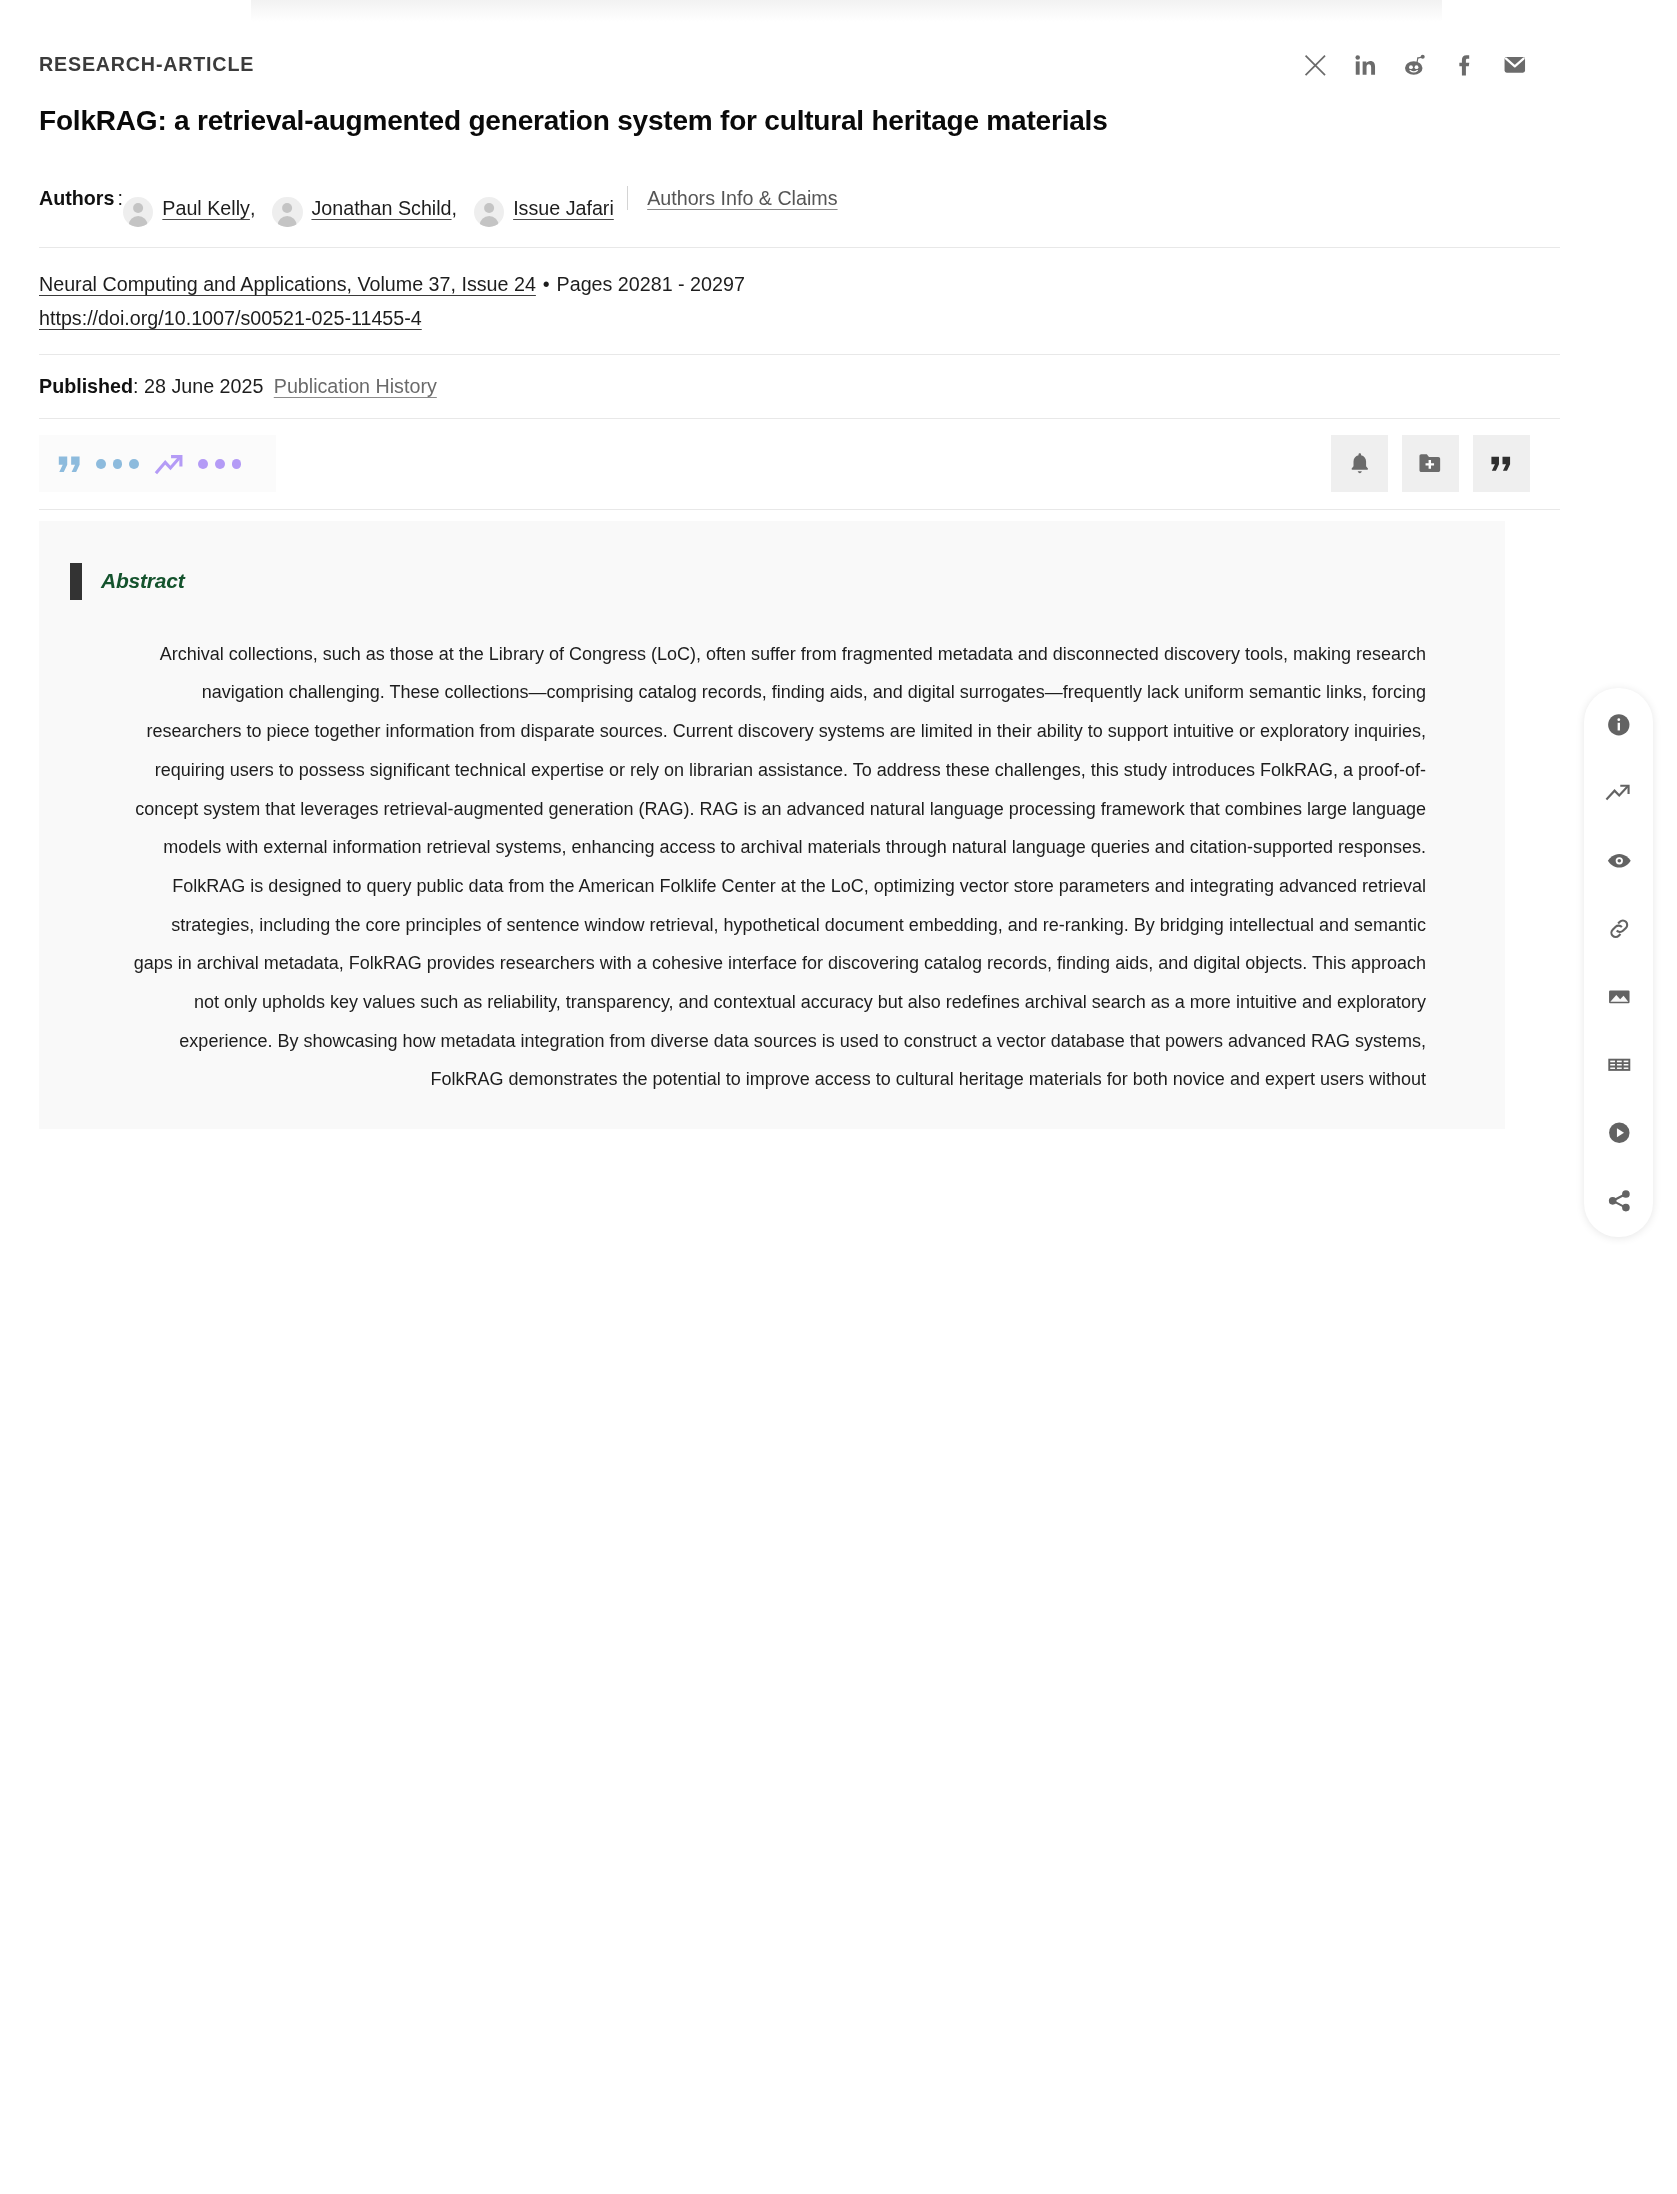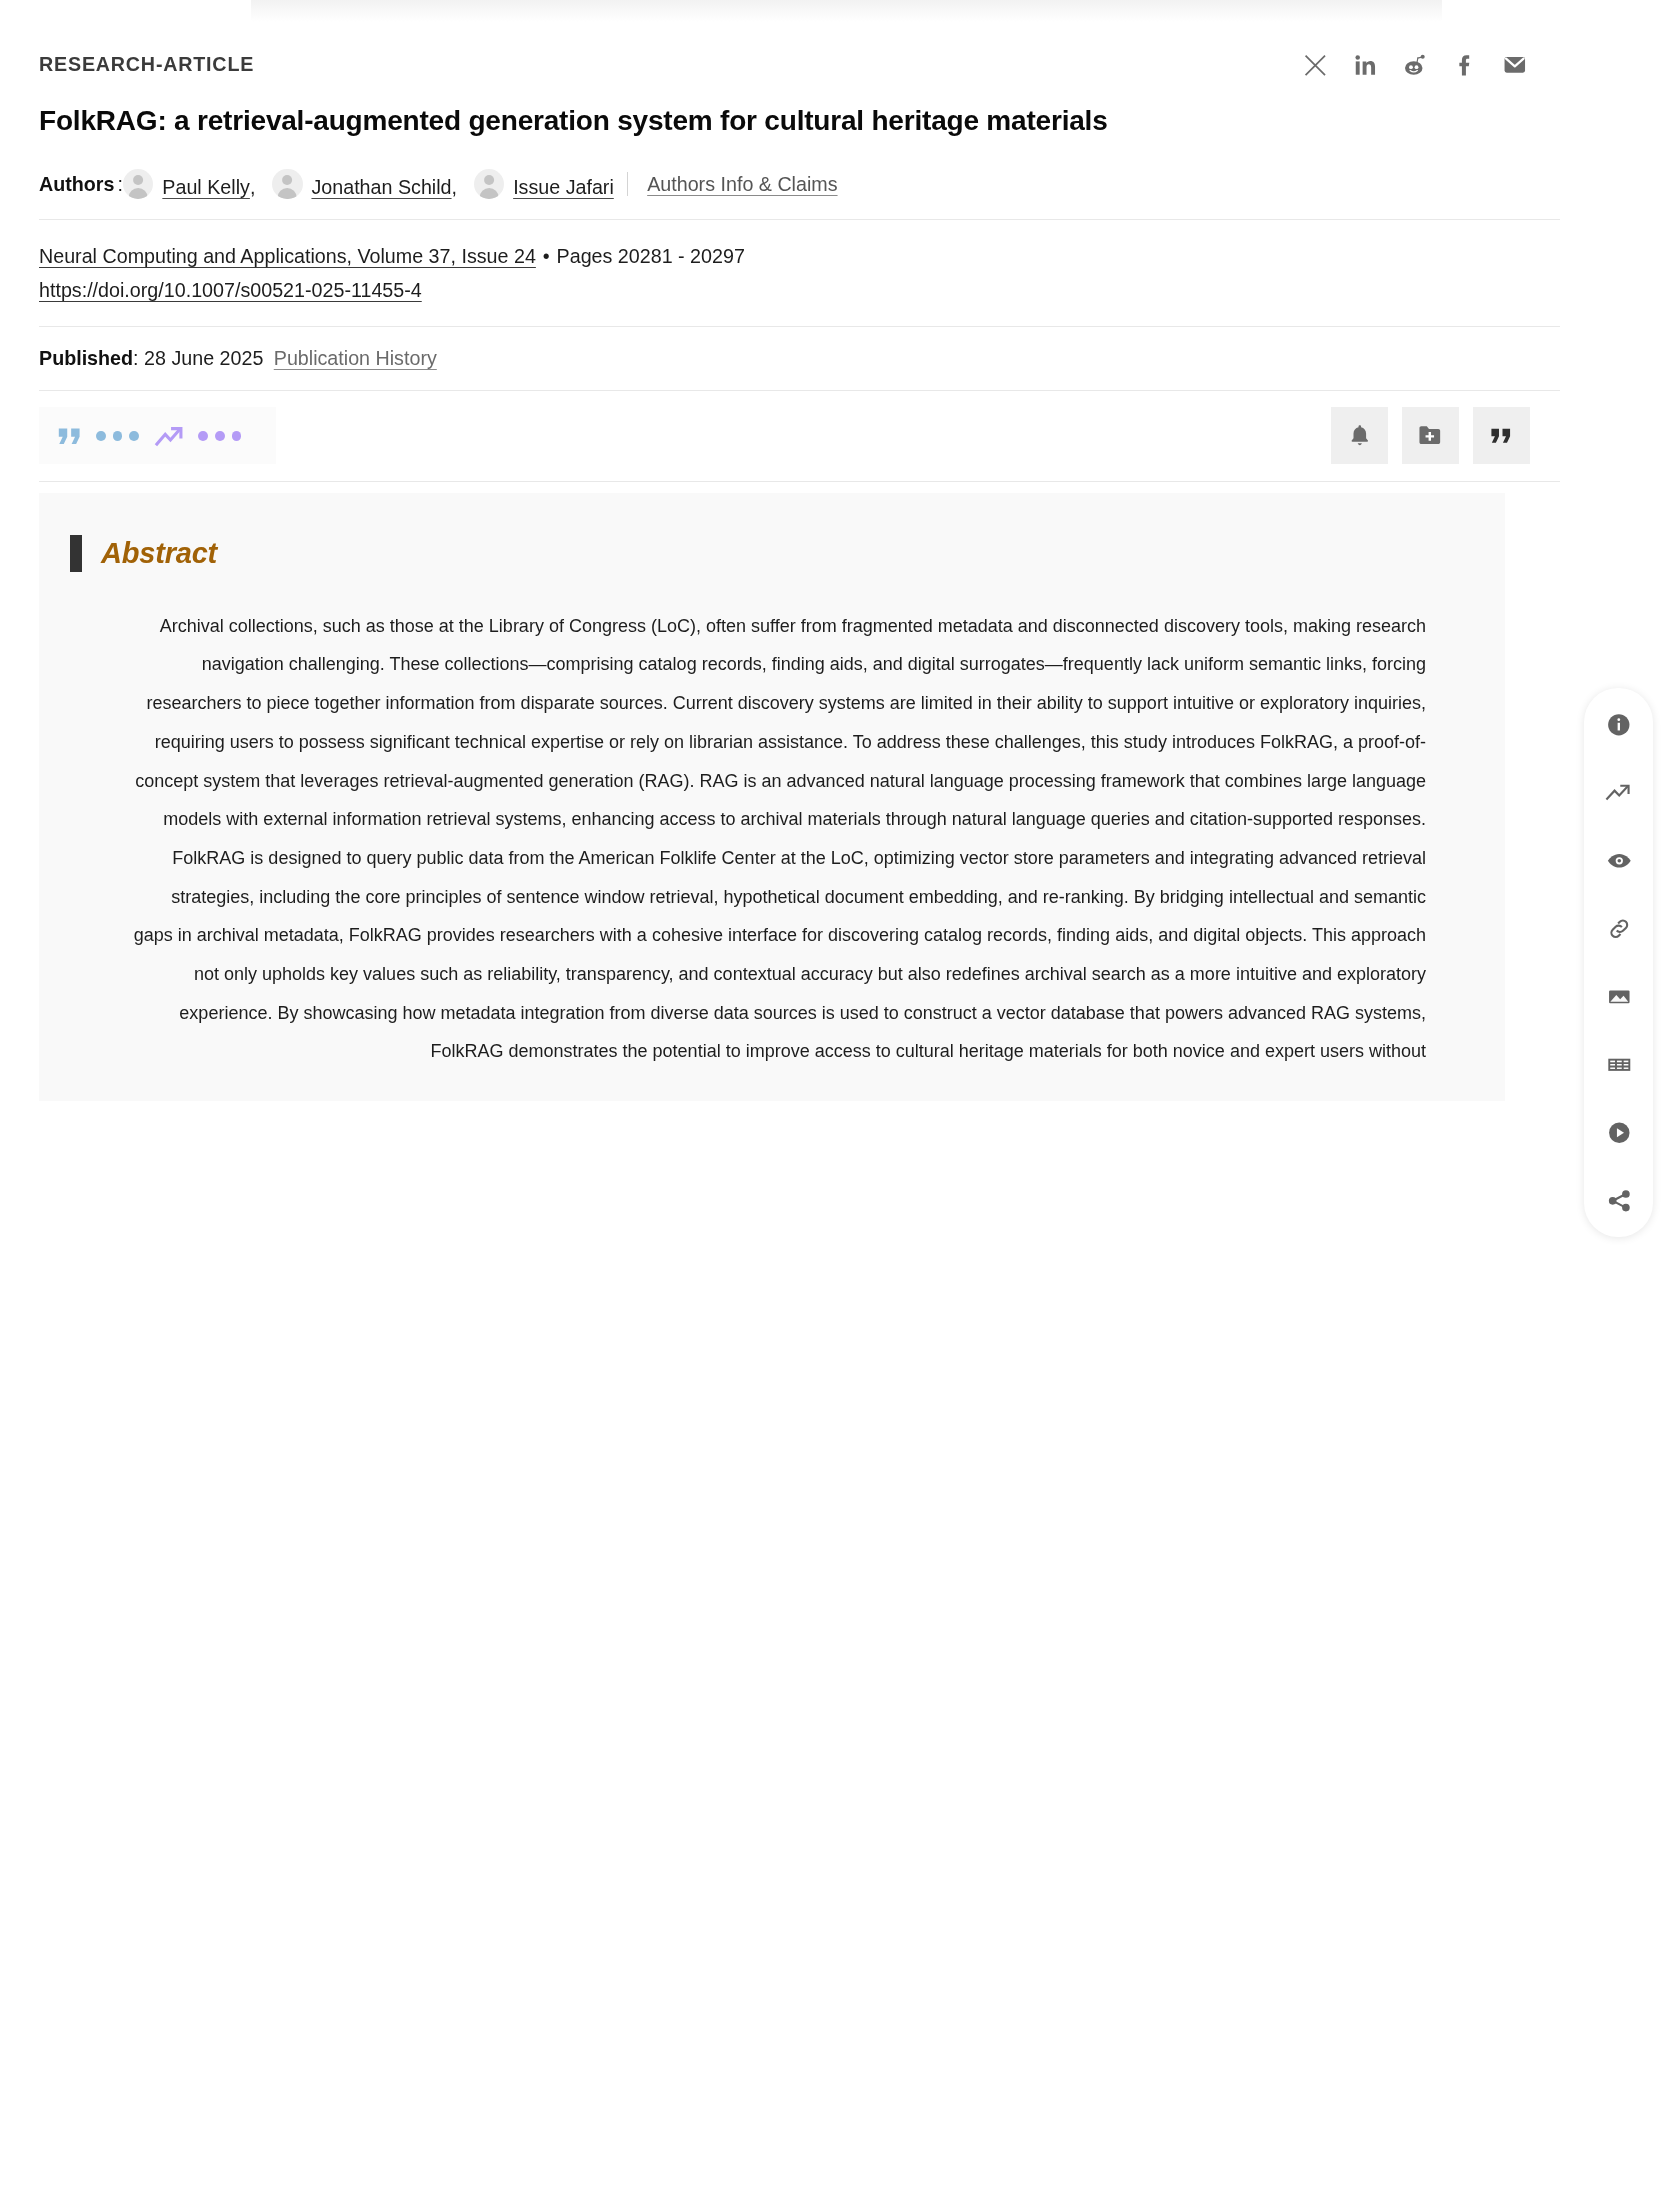--- a/index.html
+++ b/index.html
@@ -82,22 +82,23 @@
     padding-bottom: 19.7px;
     font-size: 19.7px;
   }
   .authors-label {
     font-weight: bold;
     color: #111;
     margin-right: 3px;
   }
   .author-chip {
     display: inline-flex;
-    align-items: flex-end;
+    align-items: flex-start;
     margin-right: 3.9px;
+    margin-top: 28px;
   }
   .avatar {
     width: 30.5px; height: 30.5px;
     border-radius: 50%;
     background: #eeeeee;
     position: relative;
     margin-right: 8.9px;
     overflow: hidden;
     flex: 0 0 auto;
   }
@@ -233,24 +234,24 @@
     width: 1466px;
   }
   .abstract-head {
     display: flex;
     align-items: center;
     gap: 18.7px;
     padding-left: 30.5px;
   }
   .abstract-bar { width: 12.8px; height: 37px; background: #333333; flex:0 0 auto; }
   .abstract-title {
-    font-size: 29px;
+    font-size: 21px;
     font-weight: bold;
     font-style: italic;
-    color: #a16207;
+    color: #14532d;
     letter-spacing: -0.2px;
   }
   .abstract-body {
     padding: 35px 79px 0 94px;
     font-size: 18px;
     line-height: 2.15;
     color: #1d1d1d;
     text-align: right;
   }
 

